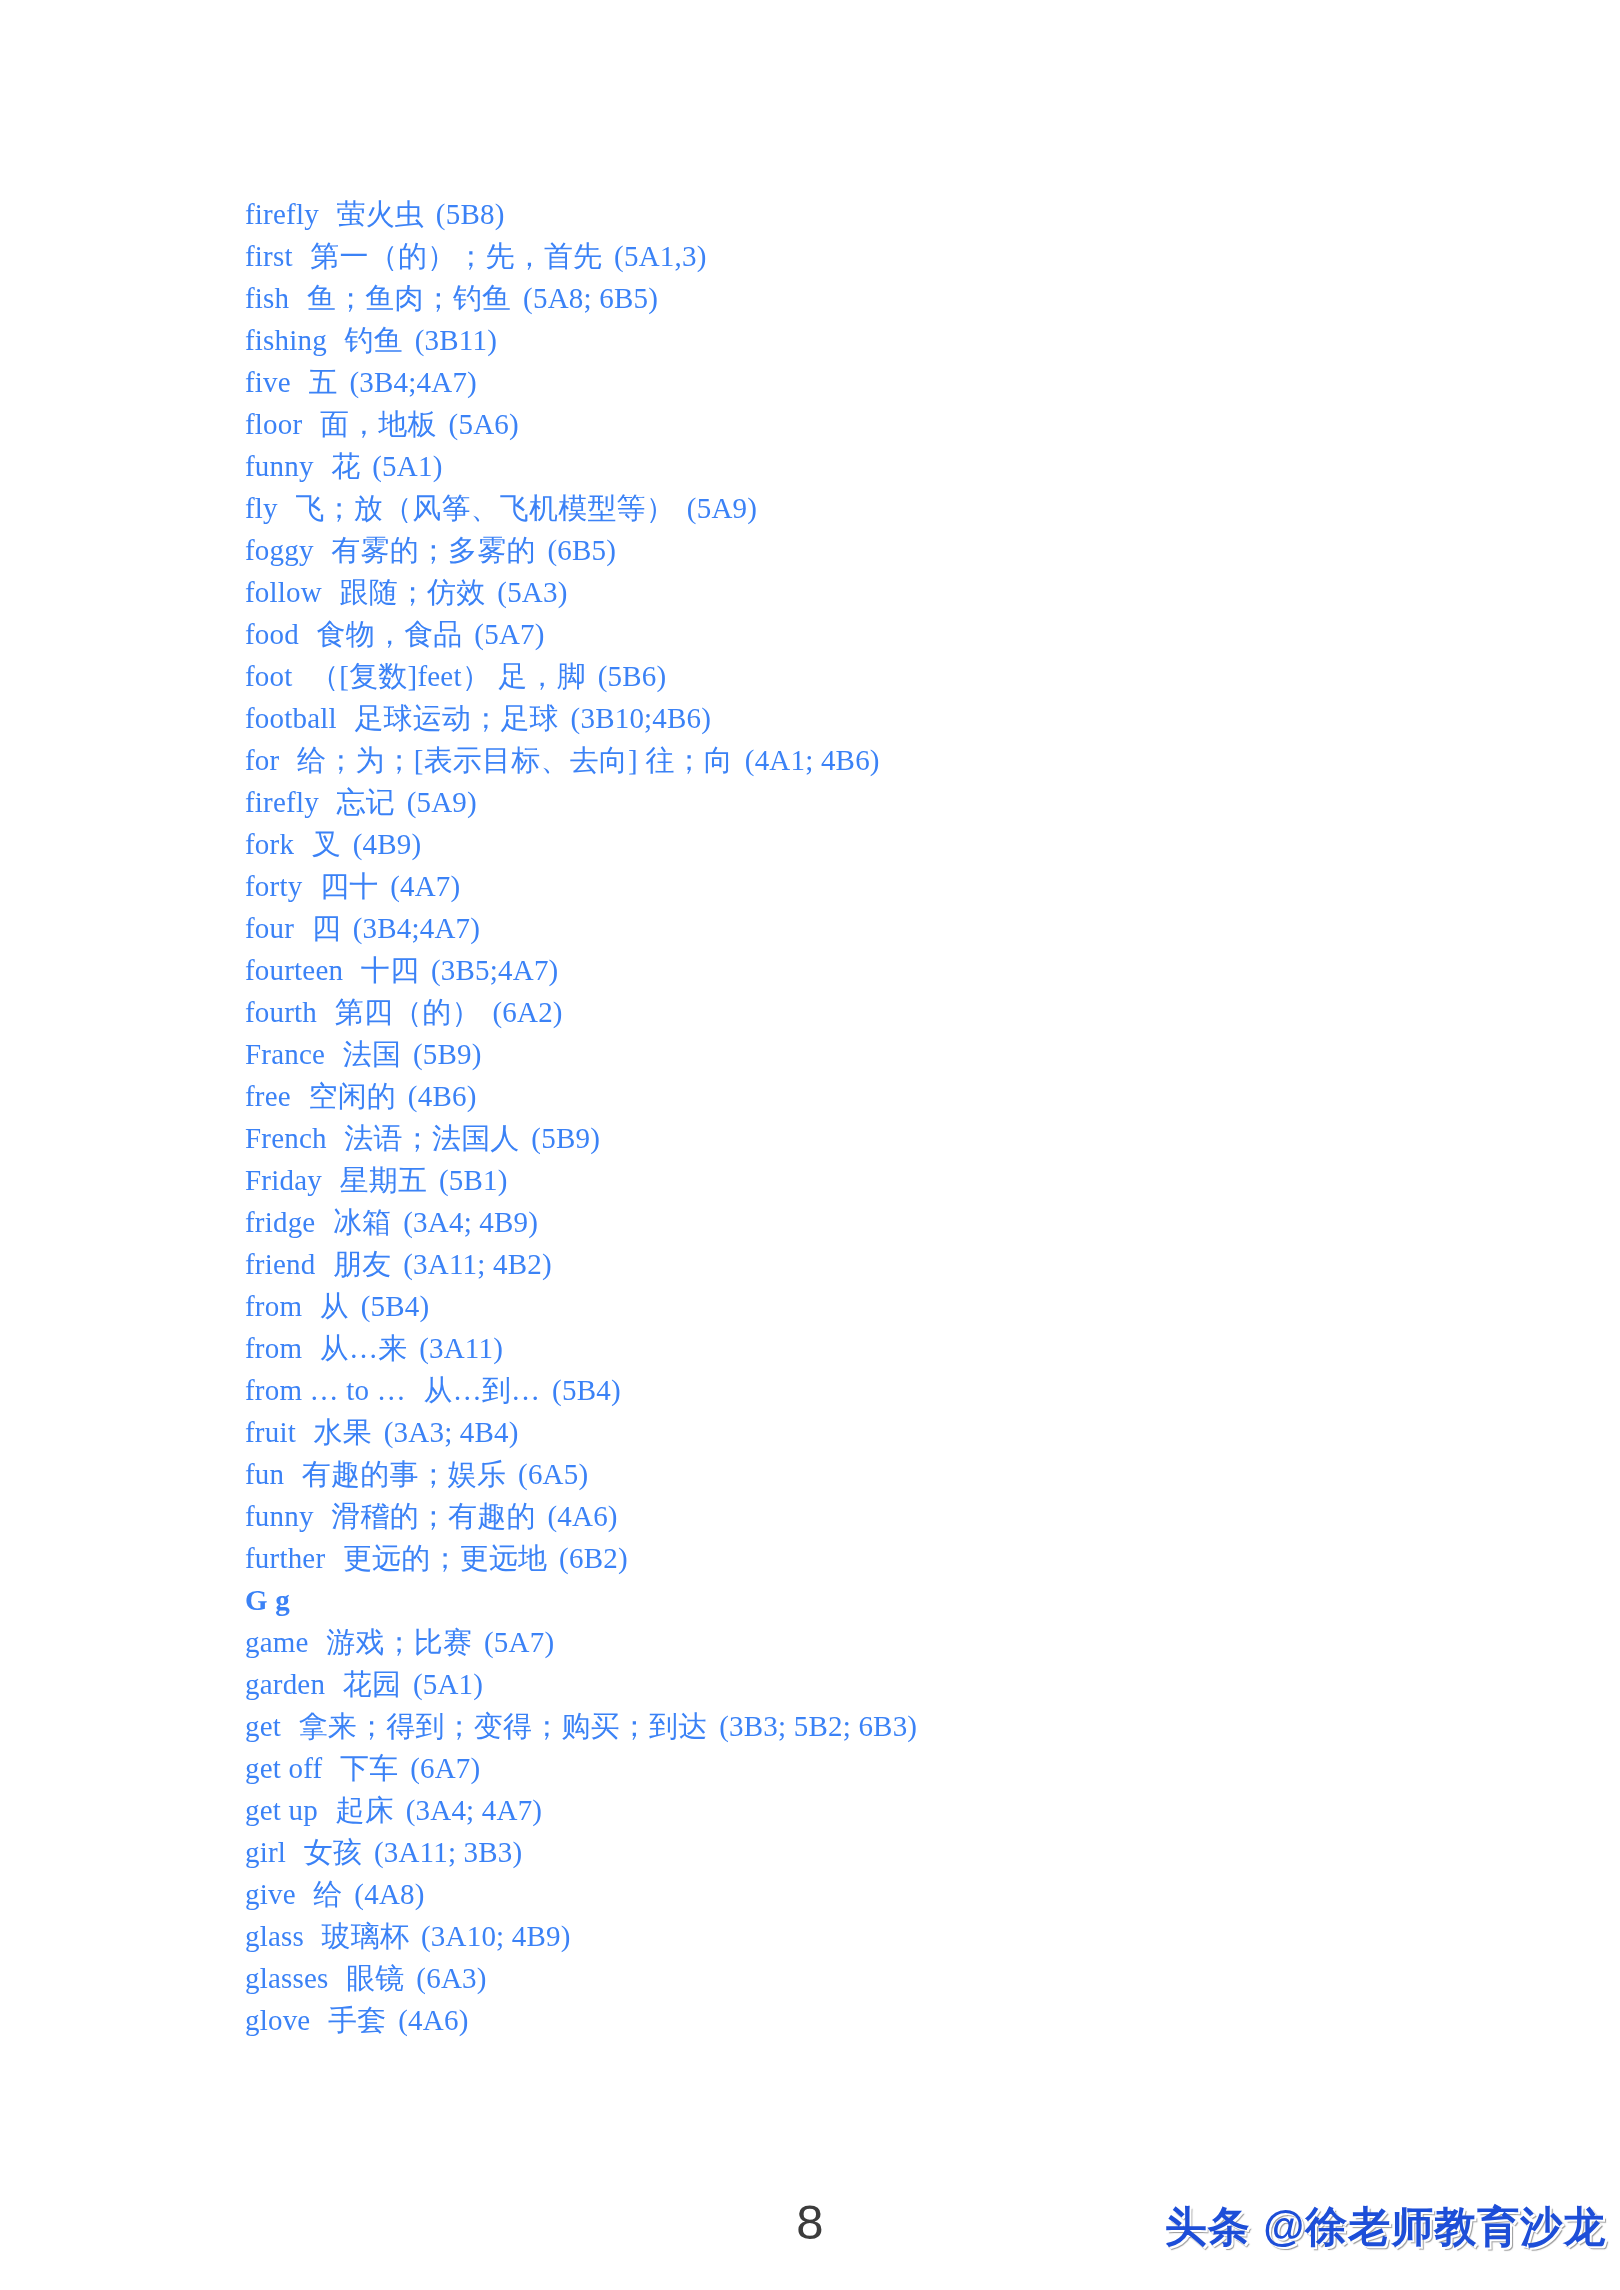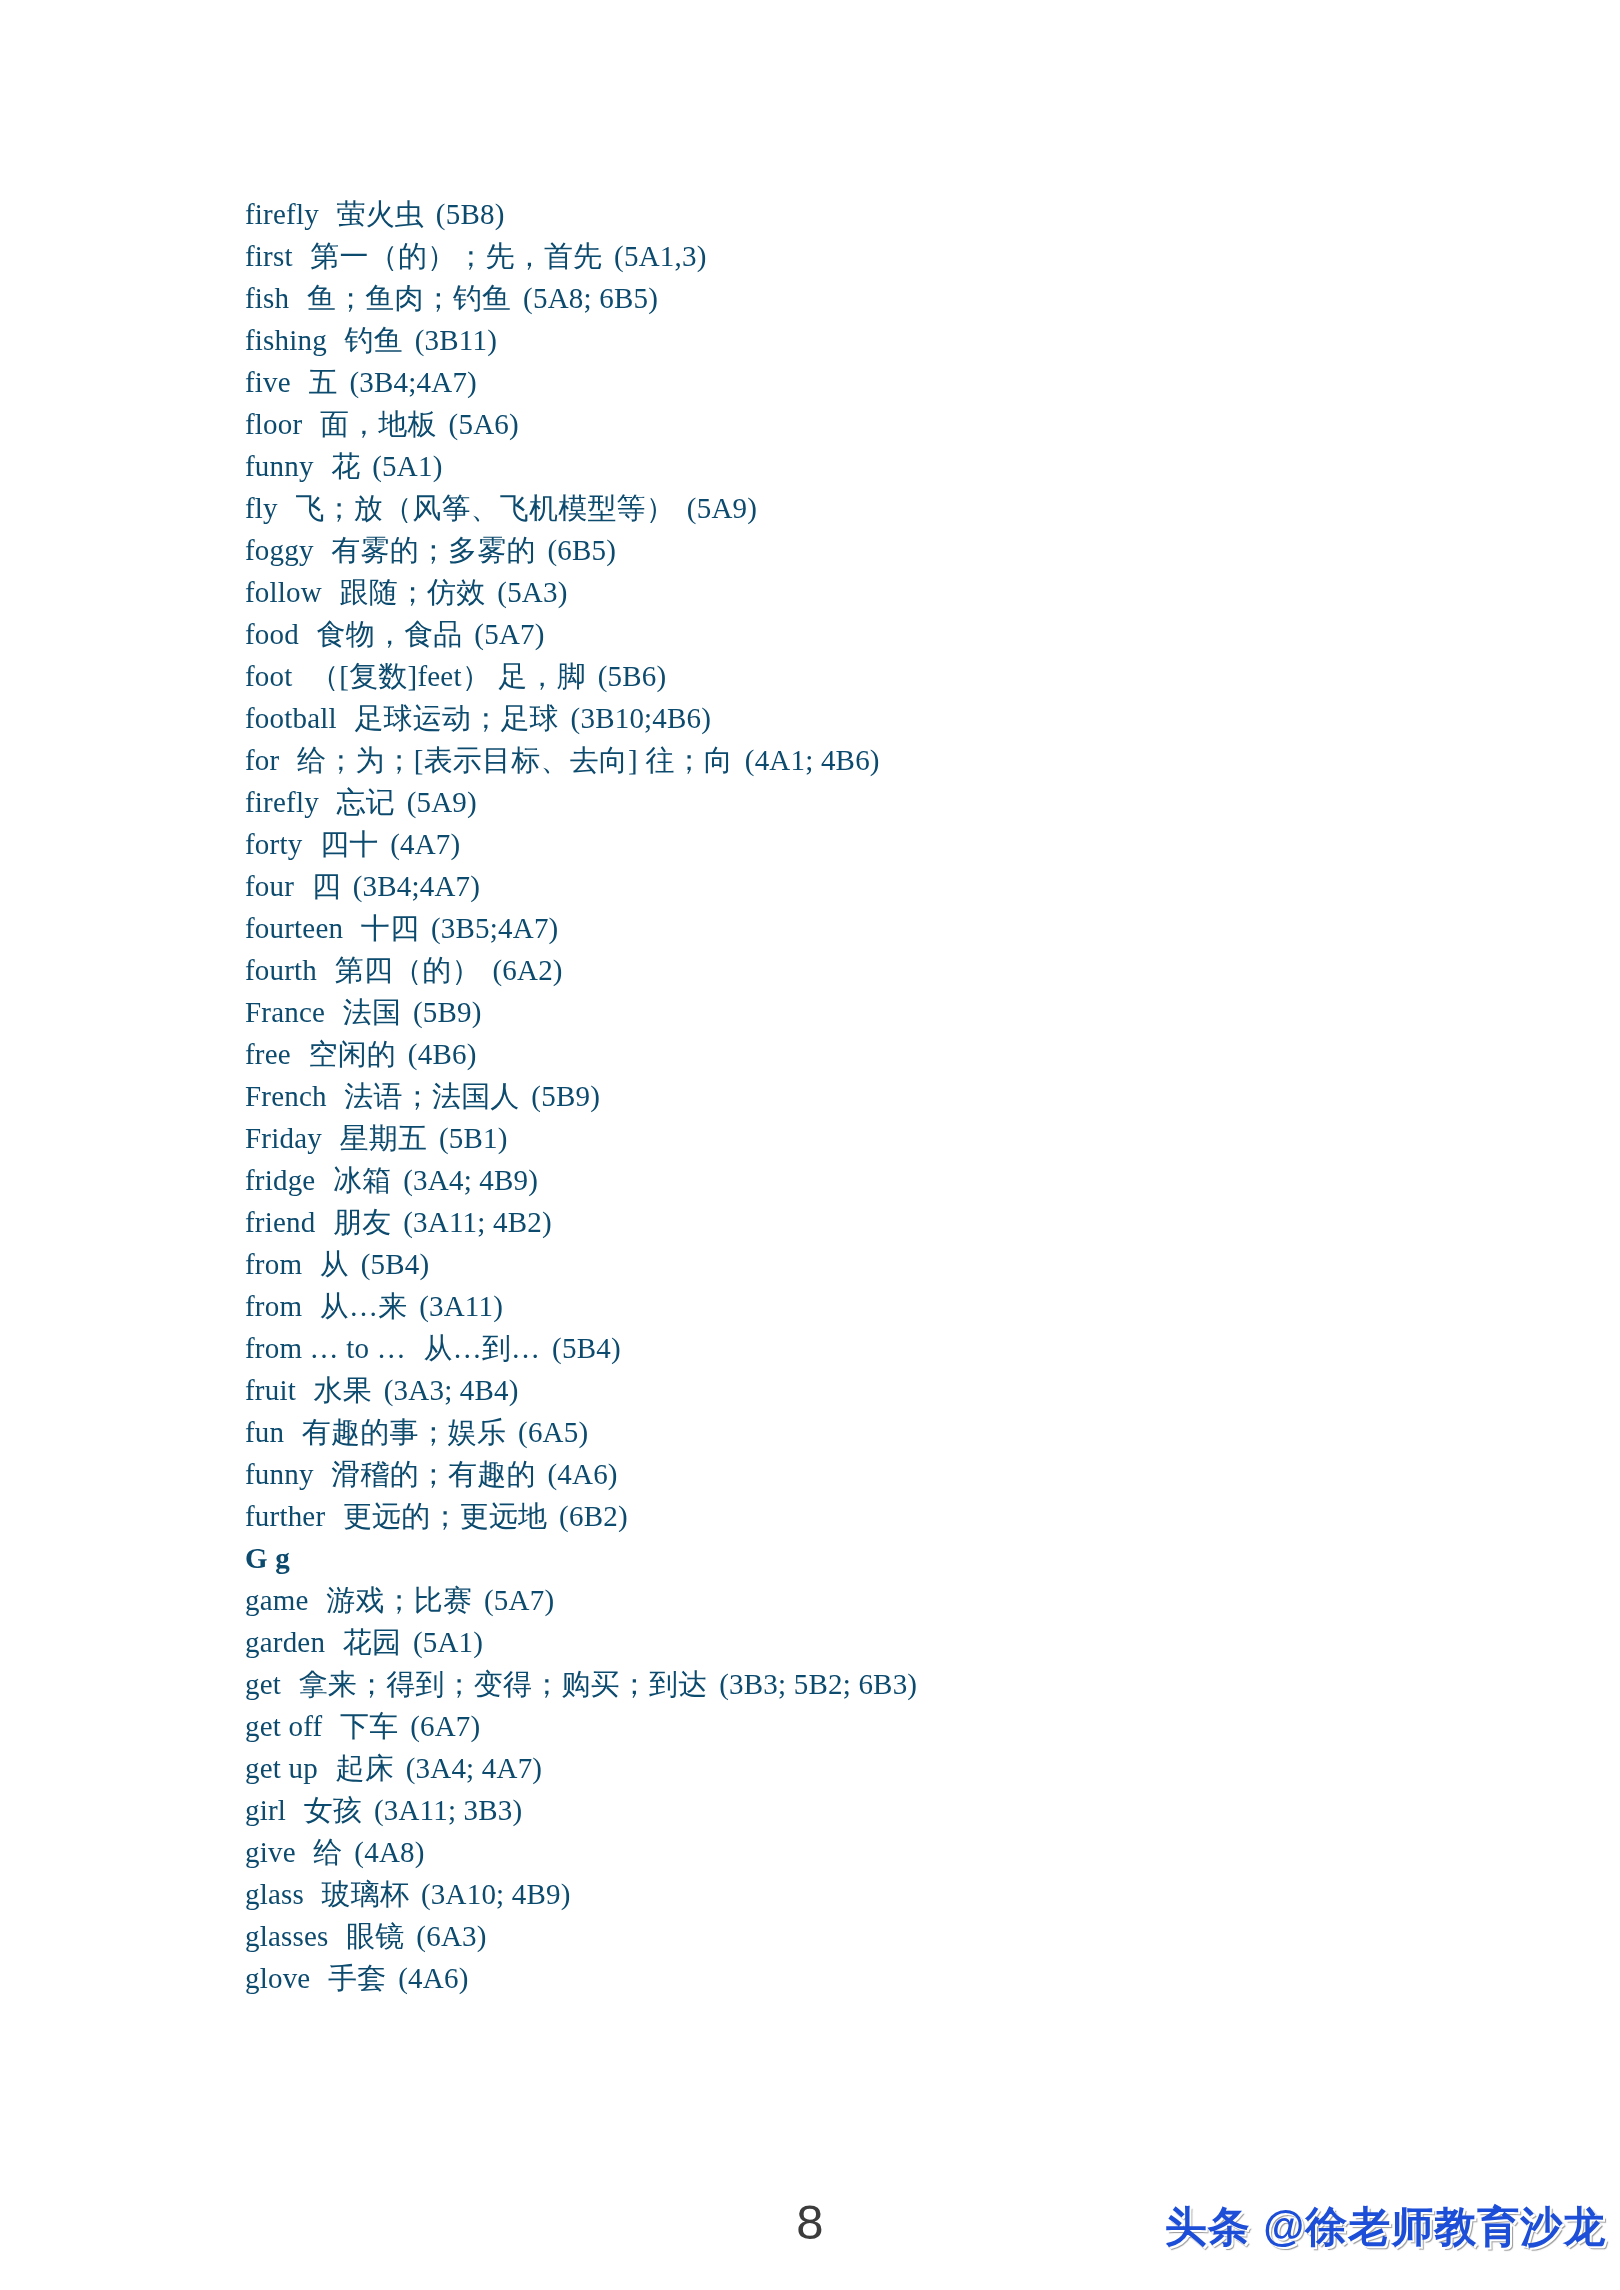--- a/index.html
+++ b/index.html
@@ -17,21 +17,21 @@
   .word-list {
     position: absolute;
     top: 193px;
     left: 245px;
     right: 39px;
   }
   .entry {
     height: 42px;
     line-height: 42px;
     font-size: 29px;
-    color: #0c4a6e;
+    color: #3b82f6;
     white-space: nowrap;
     letter-spacing: 0.2px;
   }
   .entry .en { margin-right: 17.6px; }
   .entry .zh { margin-right: 11.8px; }
   .entry.section .en { margin-right: 0; font-weight: bold; }
   .page-number {
     position: absolute;
     top: 2194px;
     left: 0;
@@ -83,20 +83,21 @@
     <div class="entry"><span class="en">food</span><span class="zh">食物，食品</span><span class="ref">(5A7)</span></div>
 
     <div class="entry"><span class="en">foot</span><span class="zh">（[复数]feet） 足，脚</span><span class="ref">(5B6)</span></div>
 
     <div class="entry"><span class="en">football</span><span class="zh">足球运动；足球</span><span class="ref">(3B10;4B6)</span></div>
 
     <div class="entry"><span class="en">for</span><span class="zh">给；为；[表示目标、去向] 往；向</span><span class="ref">(4A1; 4B6)</span></div>
 
     <div class="entry"><span class="en">firefly</span><span class="zh">忘记</span><span class="ref">(5A9)</span></div>
 
+    <div class="entry"><span class="en">fork</span><span class="zh">叉</span><span class="ref">(4B9)</span></div>
 
     <div class="entry"><span class="en">forty</span><span class="zh">四十</span><span class="ref">(4A7)</span></div>
 
     <div class="entry"><span class="en">four</span><span class="zh">四</span><span class="ref">(3B4;4A7)</span></div>
 
     <div class="entry"><span class="en">fourteen</span><span class="zh">十四</span><span class="ref">(3B5;4A7)</span></div>
 
     <div class="entry"><span class="en">fourth</span><span class="zh">第四（的）</span><span class="ref">(6A2)</span></div>
 
     <div class="entry"><span class="en">France</span><span class="zh">法国</span><span class="ref">(5B9)</span></div>

